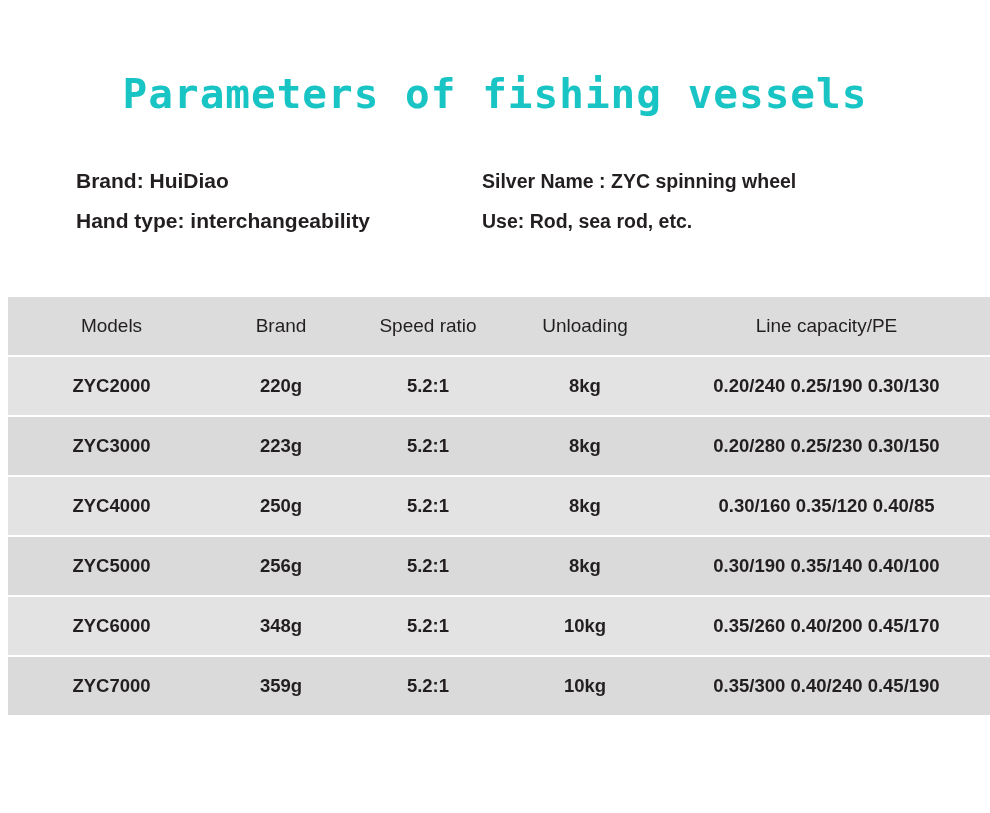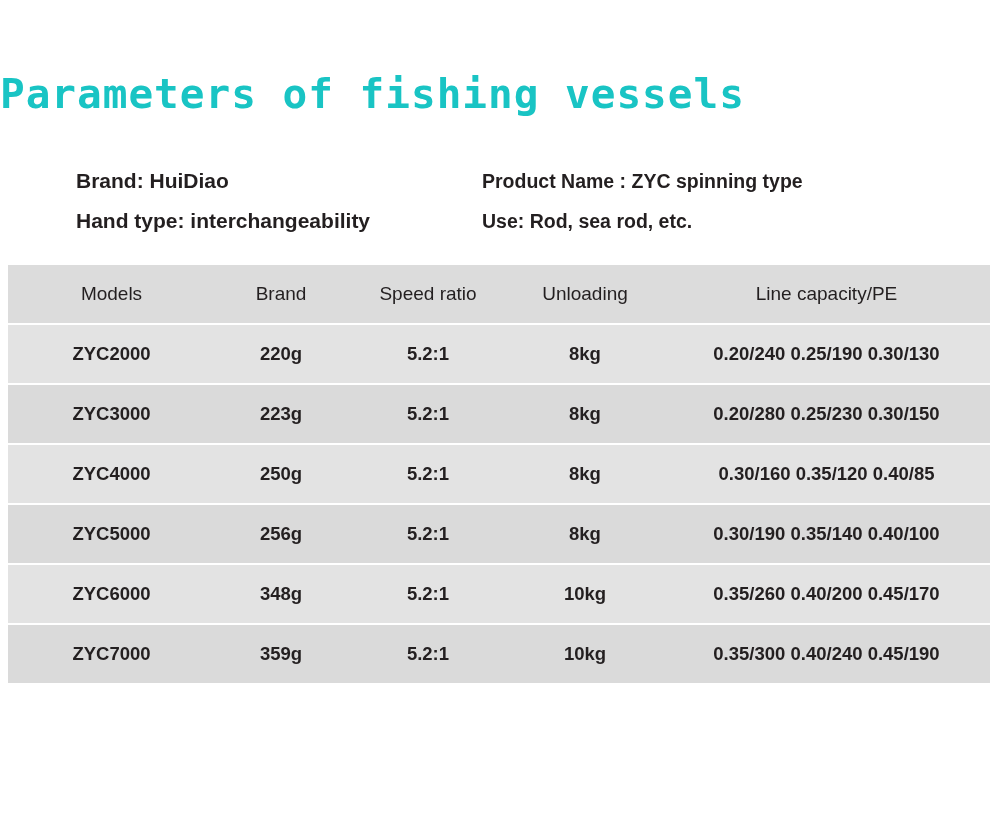--- a/index.html
+++ b/index.html
@@ -17,21 +17,21 @@
   }
 
   .page {
     width: 990px;
     height: 813px;
     position: relative;
     background: #ffffff;
   }
 
   .title {
-    text-align: left;
+    text-align: center;
     color: #19c4c4;
     font-family: "DejaVu Sans Mono", monospace;
     font-size: 41px;
     font-weight: bold;
     letter-spacing: 1px;
     padding-top: 72px;
     line-height: 1.1;
   }
 
   .specs {
@@ -52,21 +52,21 @@
     color: #231f20;
   }
   .spec-col-right {
     flex: 1 1 auto;
     font-size: 19.5px;
     font-weight: bold;
     color: #231f20;
   }
 
   .table-wrap {
-    margin-top: 32px;
+    margin-top: 64px;
     padding: 0 8px;
   }
   table.params {
     width: 974px;
     border-collapse: collapse;
     table-layout: fixed;
   }
   table.params th,
   table.params td {
     text-align: center;
@@ -99,21 +99,21 @@
 </head>
 <body>
 
 <div class="page">
 
   <div class="title">Parameters of fishing vessels</div>
 
   <div class="specs">
     <div class="spec-row">
       <div class="spec-col-left">Brand: HuiDiao</div>
-      <div class="spec-col-right">Product Name : ZYC spinning type</div>
+      <div class="spec-col-right">Silver Name : ZYC spinning wheel</div>
     </div>
     <div class="spec-row">
       <div class="spec-col-left">Hand type: interchangeability</div>
       <div class="spec-col-right">Use: Rod, sea rod, etc.</div>
     </div>
   </div>
 
   <div class="table-wrap">
     <table class="params">
       <thead>

